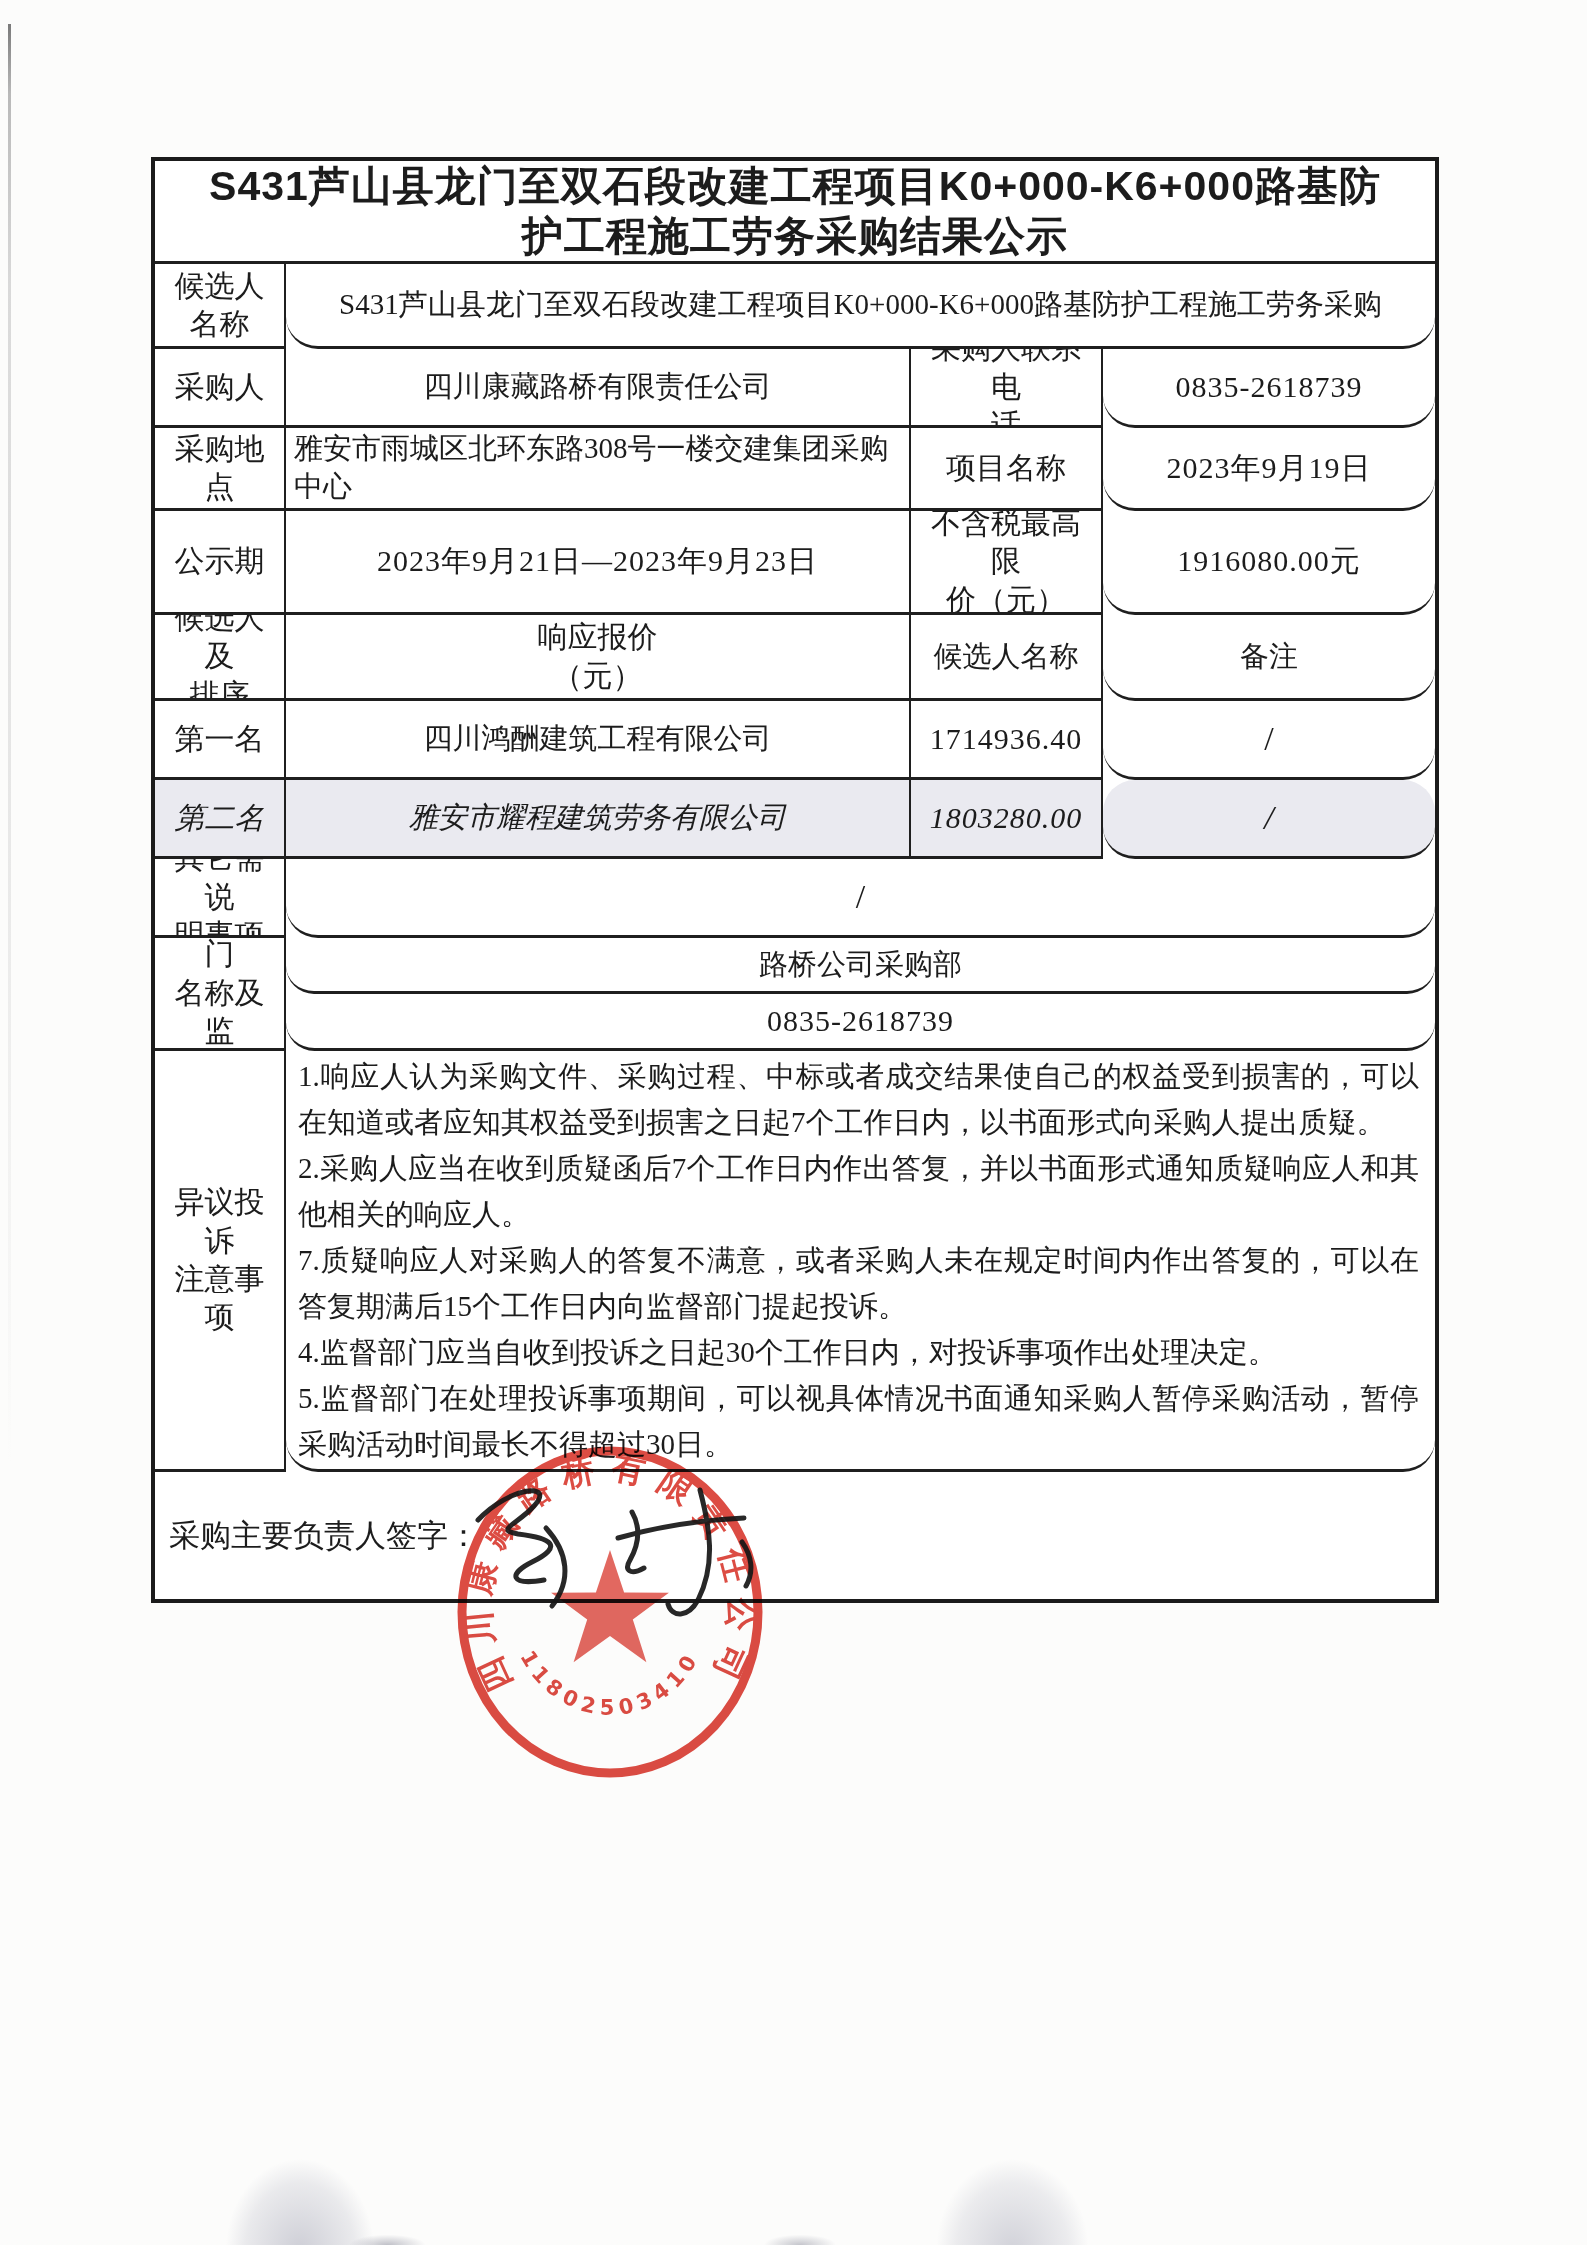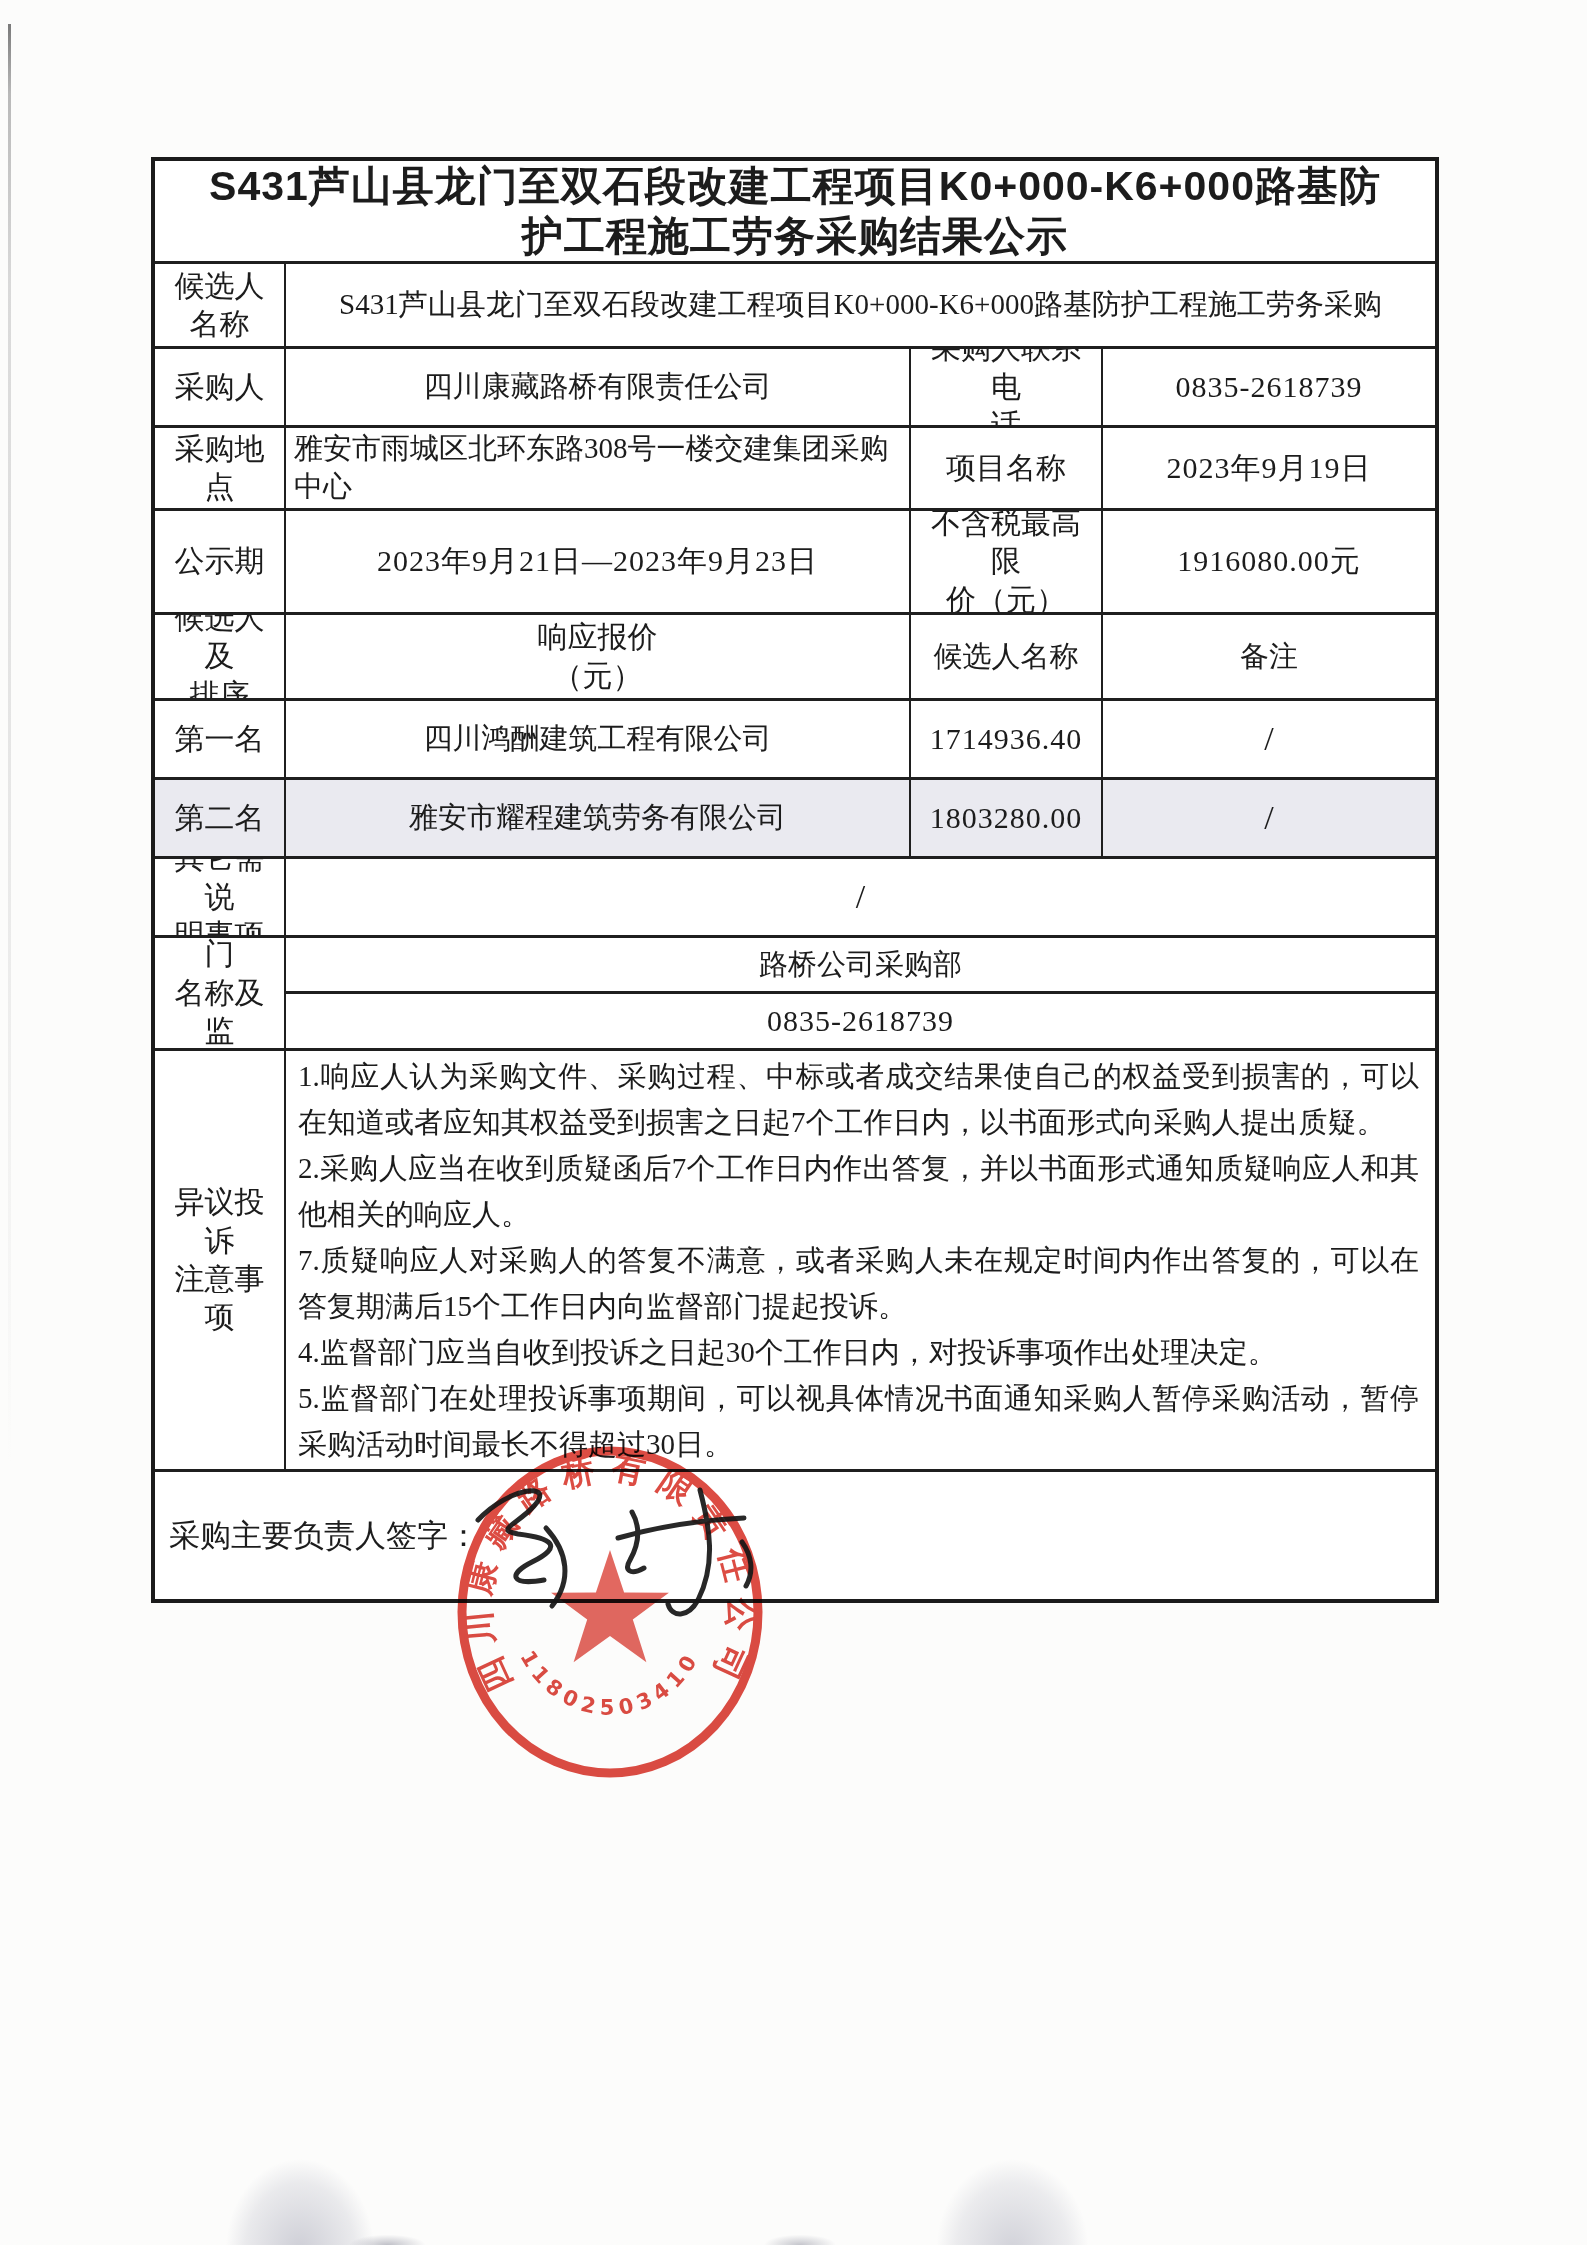--- a/index.html
+++ b/index.html
@@ -15,30 +15,30 @@
   .doc-table{
     position:absolute;left:151px;top:157px;width:1288px;height:1446px;
     box-sizing:border-box;border:4px solid #1b1b1b;background:#fff;
     display:grid;
     grid-template-columns:131px 625px 192px 332px;
     grid-template-rows:103px 85px 79px 83px 104px 86px 79px 79px 79px 56px 57px 421px 127px;
   }
   .cell{box-sizing:border-box;border-right:2px solid #1f1f1f;border-bottom:3px solid #1f1f1f;
     display:flex;align-items:center;justify-content:center;text-align:center;
     padding:2px 8px;overflow:hidden;}
-  .last-col{border-right:none;}
+  .last-col{border-right:none;border-radius:32px;}
   .last-row{border-bottom:none;}
   .title-cell{grid-column:1/5;font-family:"Liberation Sans","DejaVu Sans",sans-serif;
     font-weight:700;font-size:41px;line-height:1.22;letter-spacing:1px;padding:0 34px;}
   .lab{font-size:30px;line-height:1.28;white-space:pre-line;}
   .val{font-size:29px;line-height:1.3;}
   .val-left{justify-content:flex-start;text-align:left;}
   .num{font-size:30px;letter-spacing:1px;}
   .slash{font-size:34px;}
-  .gray-row{background:#eaeaf0;}
+  .gray-row{background:#eaeaf0;font-style:italic;}
   .objection-text{align-items:center;justify-content:flex-start;text-align:justify;
     padding:10px 16px 10px 12px;}
   .objection-text .inner{width:100%;}
   .objection-text p{margin:0;font-size:29px;line-height:46px;}
   .sig-cell{justify-content:flex-start;text-align:left;font-size:31px;padding-left:14px;}
   
   .seal{position:absolute;left:450px;top:1438px;width:320px;height:350px;
     mix-blend-mode:multiply;opacity:0.9;}
   .ink{position:absolute;left:460px;top:1468px;width:330px;height:170px;}
   

